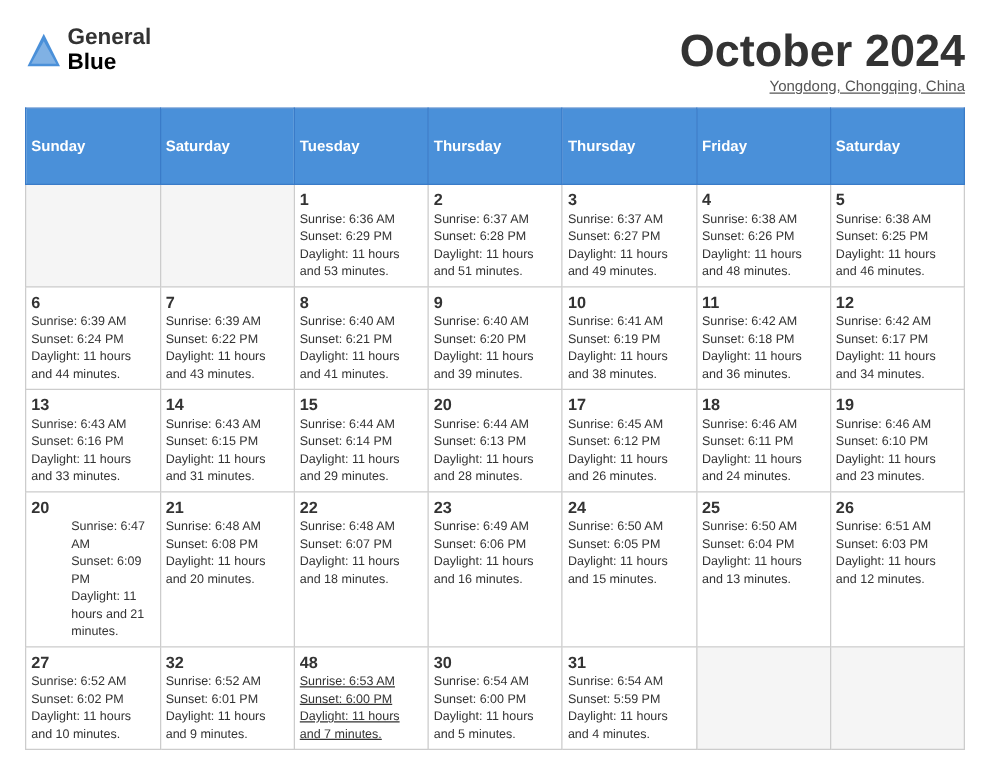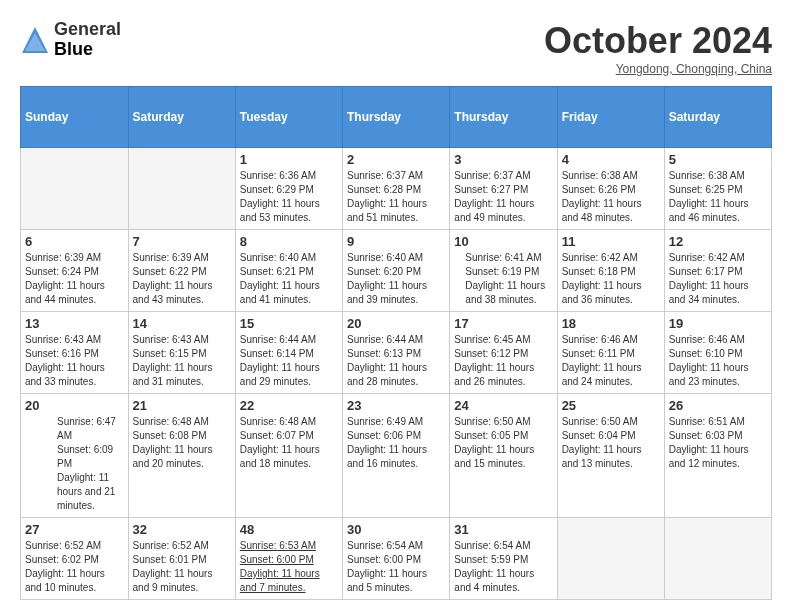--- a/index.html
+++ b/index.html
@@ -178,21 +178,21 @@
 Daylight: 11 hours and 41 minutes.</div>
         </td>
         <td>
           <span class="day-number">9</span>
           <div class="day-info" style="white-space: pre-line;">Sunrise: 6:40 AM
 Sunset: 6:20 PM
 Daylight: 11 hours and 39 minutes.</div>
         </td>
         <td>
           <span class="day-number">10</span>
-          <div class="day-info" style="white-space: pre-line; margin-left: 11px;">Sunrise: 6:41 AM
+          <div class="day-info" style="white-space: pre-line;">Sunrise: 6:41 AM
 Sunset: 6:19 PM
 Daylight: 11 hours and 38 minutes.</div>
         </td>
         <td>
           <span class="day-number">11</span>
           <div class="day-info" style="white-space: pre-line;">Sunrise: 6:42 AM
 Sunset: 6:18 PM
 Daylight: 11 hours and 36 minutes.</div>
         </td>
         <td>

